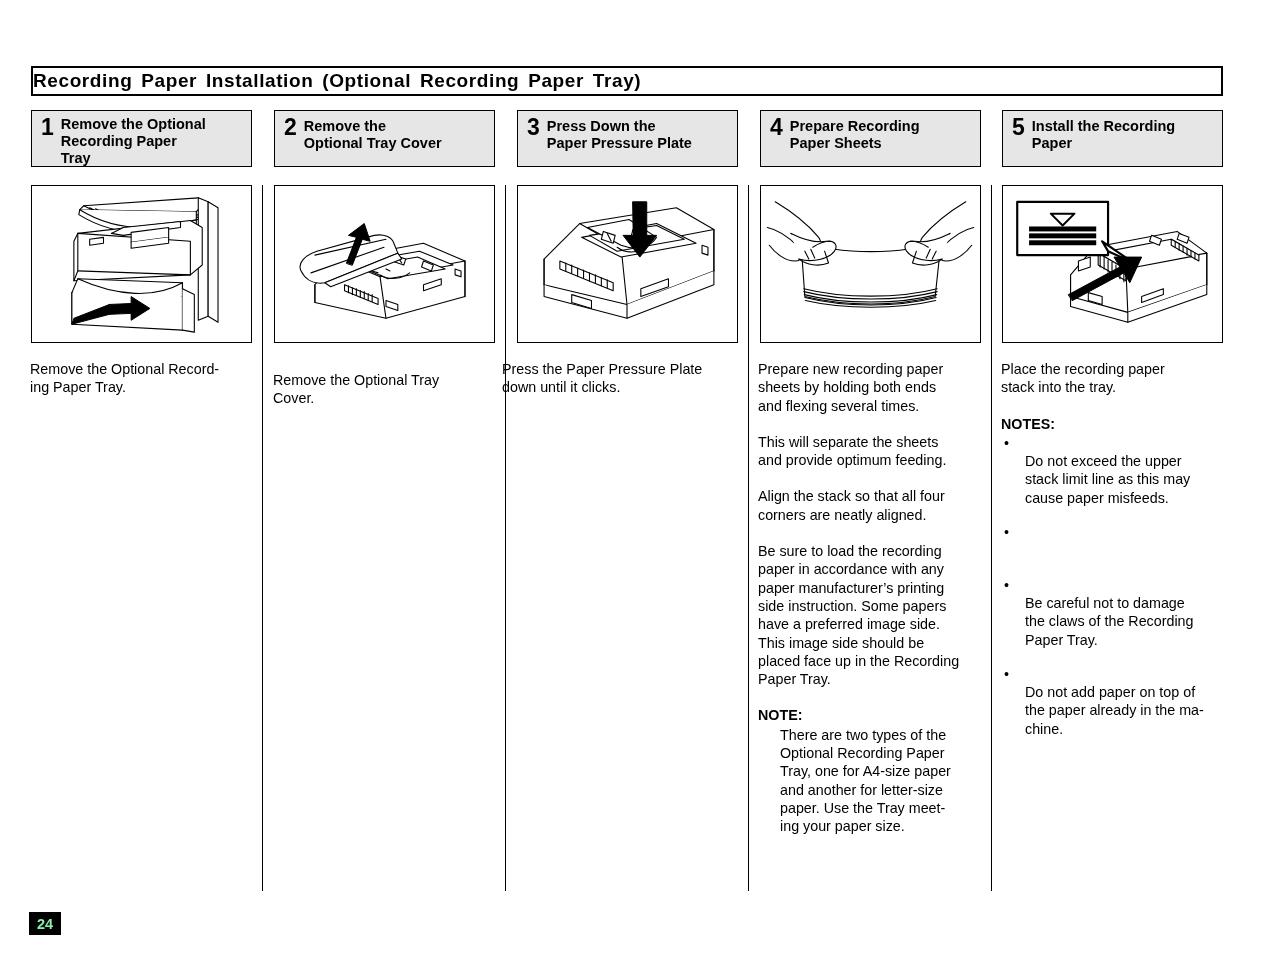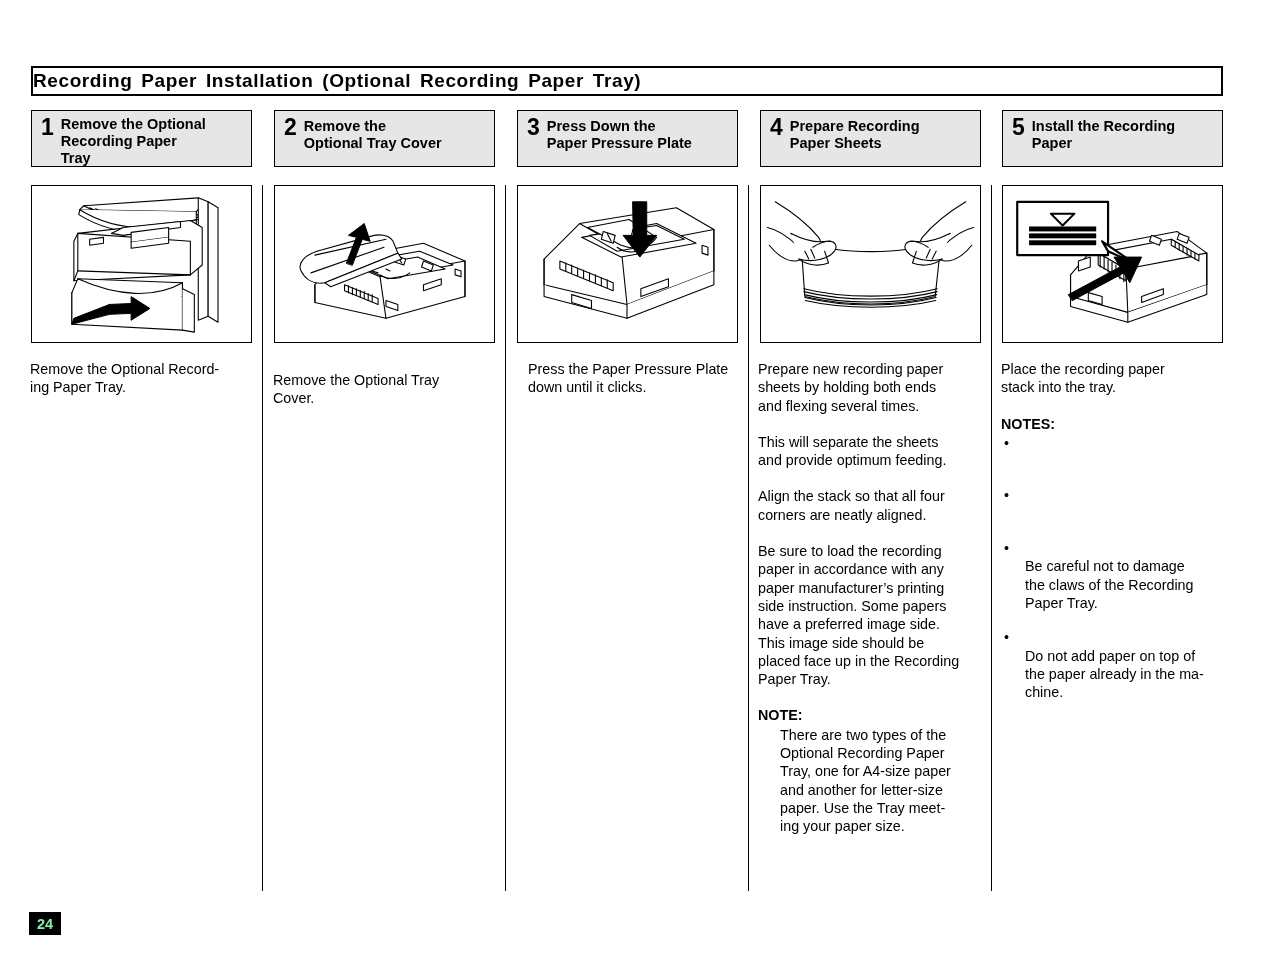--- a/index.html
+++ b/index.html
@@ -114,21 +114,21 @@
   
   .col-body {
     position: absolute;
     top: 360px;
     width: 226px;
     font-size: 14.3px;
     line-height: 18.3px;
   }
   .col-body.c1 { left: 30px; }
   .col-body.c2 { left: 273px; margin-top: 11px; }
-  .col-body.c3 { left: 528px; width: 232px; }
+  .col-body.c3 { left: 502px; width: 232px; }
   .col-body.c4 { left: 758px; width: 230px; }
   .col-body.c5 { left: 1001px; width: 228px; }
 
   .para { margin: 0 0 18px 0; white-space: pre-line; }
   .para.tight { margin-bottom: 0; }
   .note-head {
     font-weight: bold;
     margin: 0 0 1px 0;
   }
   .note-indent {
@@ -414,21 +414,23 @@
   </div>
 </div>
 
 <div class="col-body c5">
   <p class="para">Place the recording paper
 stack into the tray.</p>
   <div class="notes-block">
     <p class="note-head">NOTES:</p>
     <ul class="bullet-list">
       <li class="bullet-item">
-        <span class="dot">•</span>
+        <span class="dot">•</span><span>Do not exceed the upper
+stack limit line as this may
+cause paper misfeeds.</span>
       </li>
       <li class="bullet-item">
         <span class="dot">•</span>
       </li>
       <li class="bullet-item">
         <span class="dot">•</span><span>Be careful not to damage
 the claws of the Recording
 Paper Tray.</span>
       </li>
       <li class="bullet-item">

